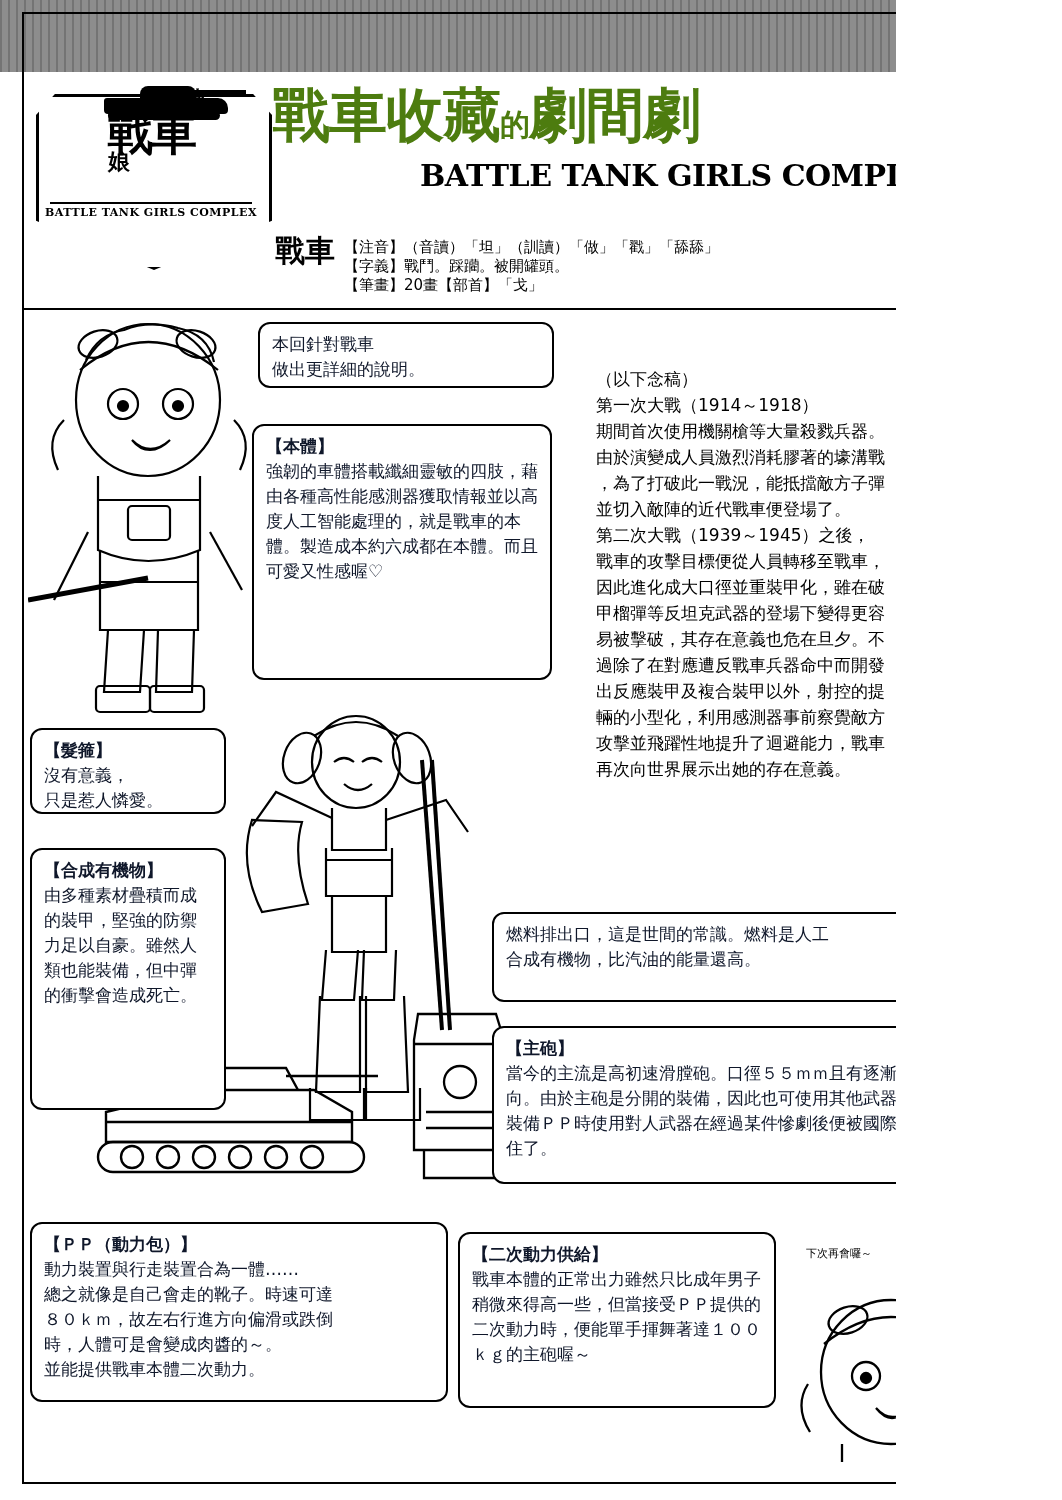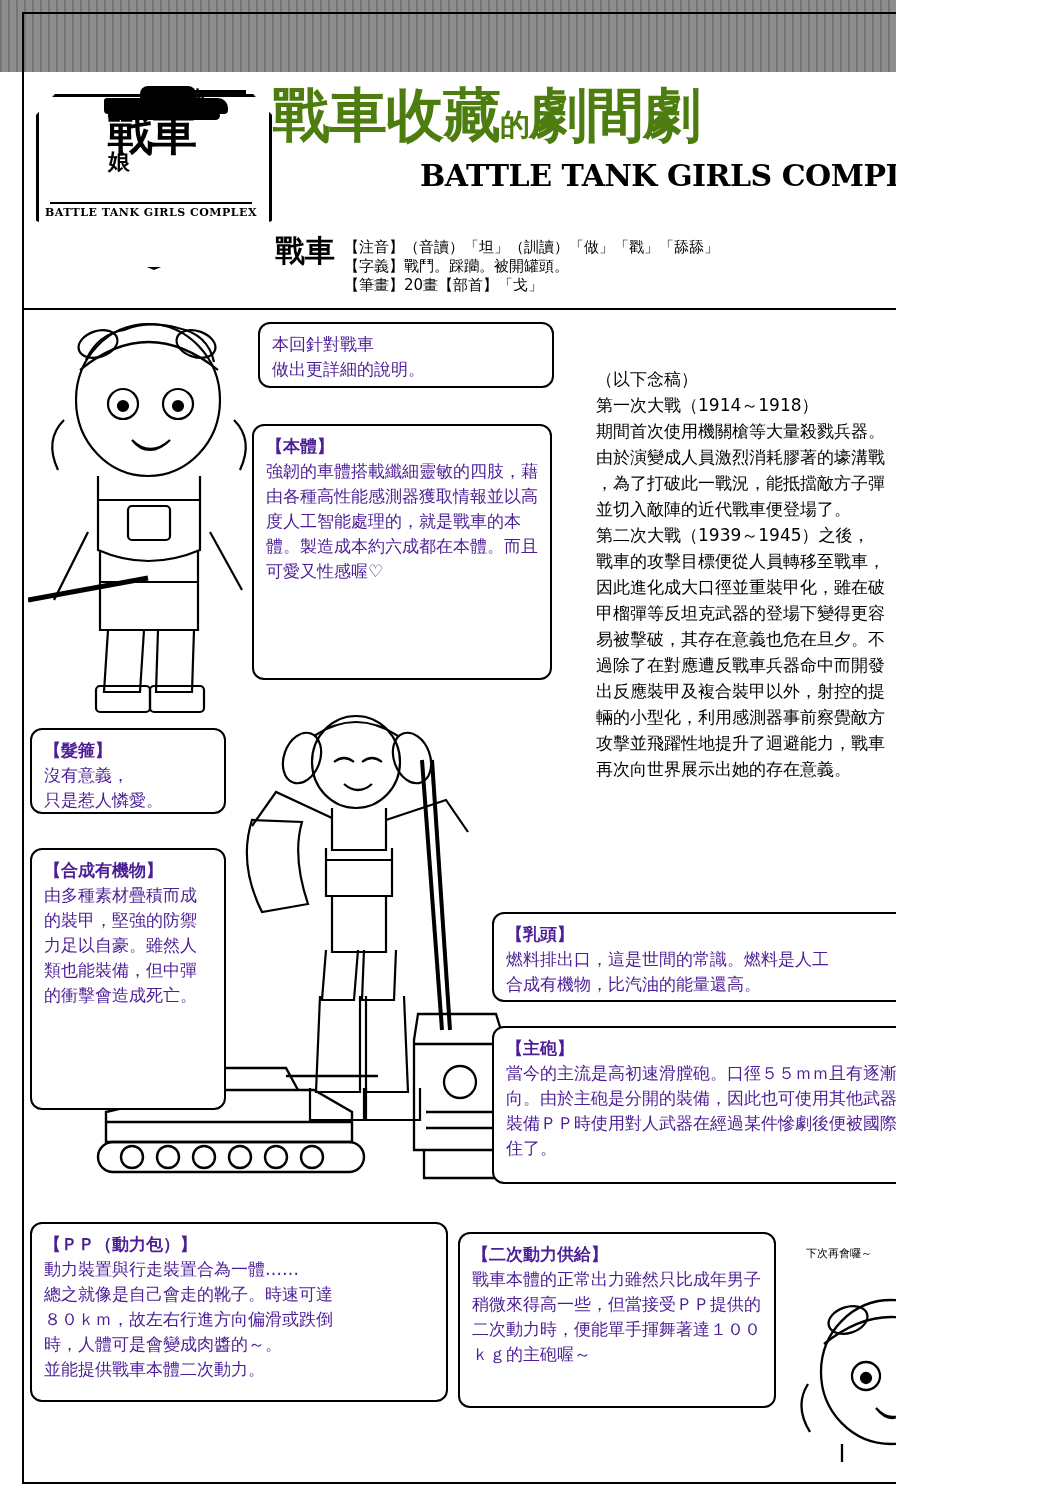--- a/index.html
+++ b/index.html
@@ -207,21 +207,21 @@
   
   .box {
     position: absolute;
     background: #ffffff;
     border: 2px solid #000;
     border-radius: 12px;
     box-sizing: border-box;
     padding: 8px 12px;
     font-size: 17px;
     line-height: 25px;
-    color: #4c1d95;
+    color: #0f172a;
     font-family: "DejaVu Sans", "Liberation Sans", sans-serif;
   }
   .box .head {
     font-weight: bold;
     display: block;
   }
   .plain {
     position: absolute;
     font-size: 17px;
     line-height: 26px;
@@ -438,21 +438,20 @@
   <div class="box" id="box-pp">
     <span class="head">【ＰＰ（動力包）】</span>
     <div>動力裝置與行走裝置合為一體……</div>
     <div>總之就像是自己會走的靴子。時速可達</div>
     <div>８０ｋｍ，故左右行進方向偏滑或跌倒</div>
     <div>時，人體可是會變成肉醬的～。</div>
     <div>並能提供戰車本體二次動力。</div>
   </div>
 
   <div class="box" id="box-nipple">
-    <span class="head">【乳頭】</span>
     <div>燃料排出口，這是世間的常識。燃料是人工</div>
     <div>合成有機物，比汽油的能量還高。</div>
   </div>
 
   <div class="box" id="box-cannon">
     <span class="head">【主砲】</span>
     <span>當今的主流是高初速滑膛砲。口徑５５ｍｍ且有逐漸增大的傾向。由於主砲是分開的裝備，因此也可使用其他武器。不過在裝備ＰＰ時使用對人武器在經過某件慘劇後便被國際條約限制住了。</span>
   </div>
 
   <div class="box" id="box-secondary">

